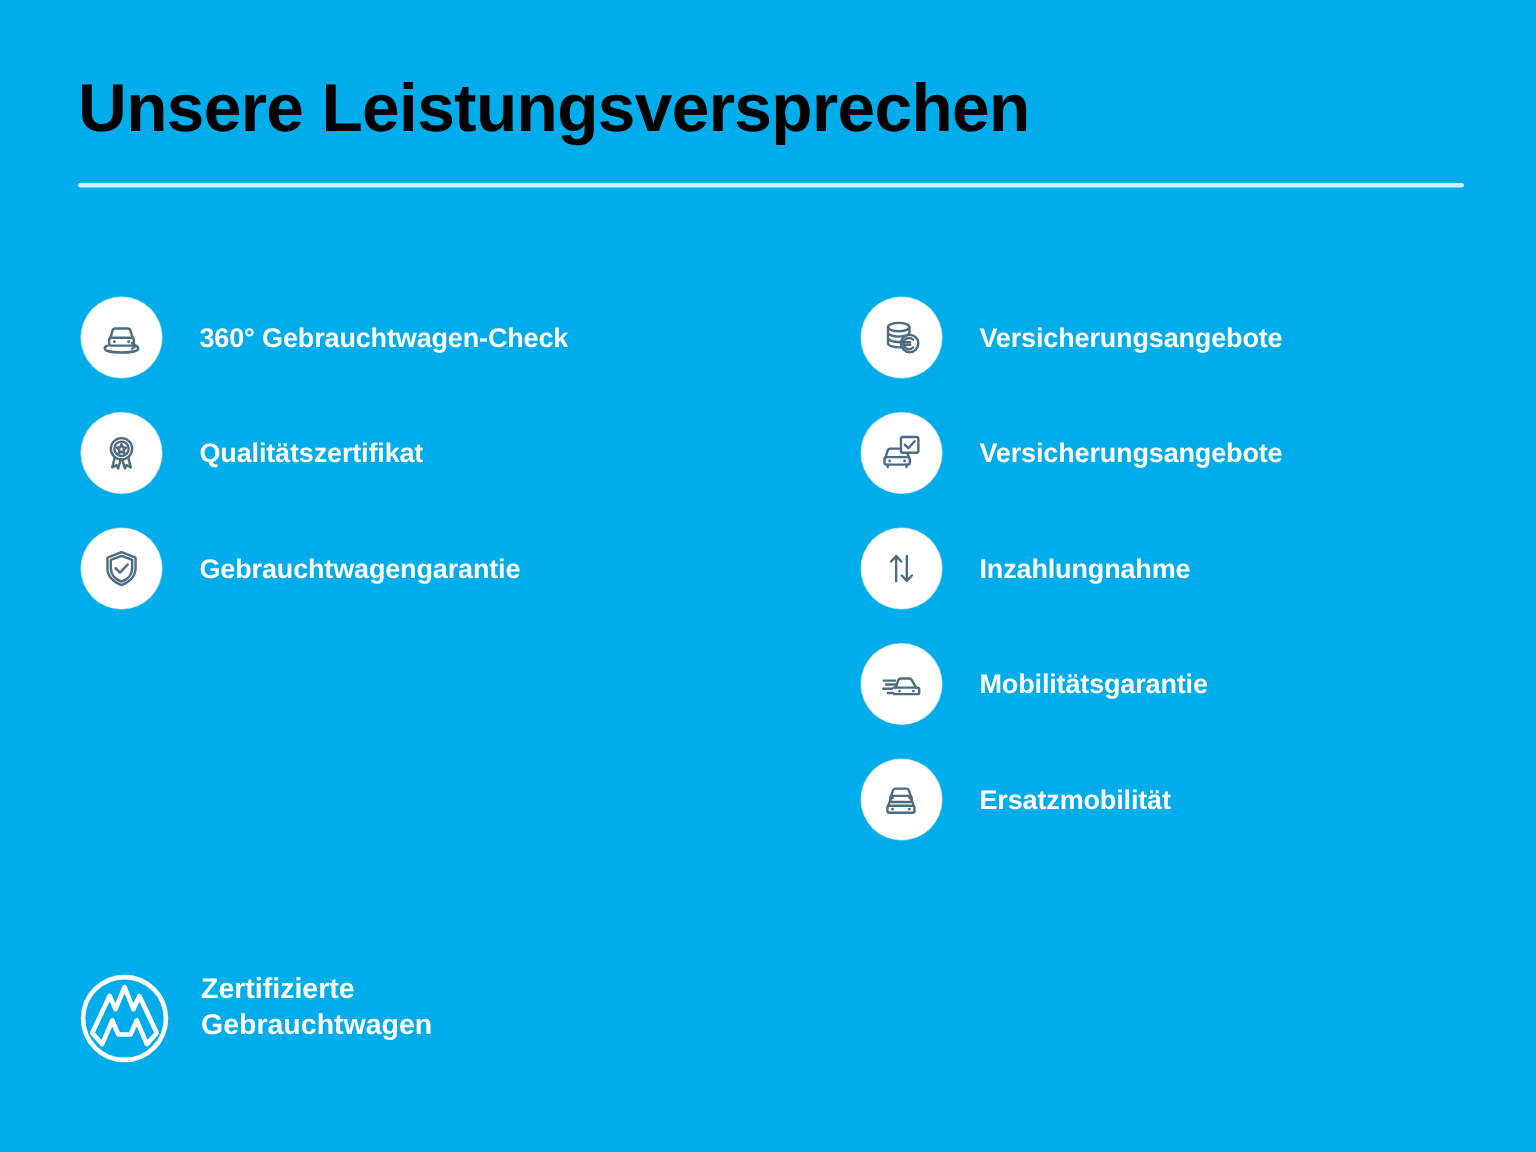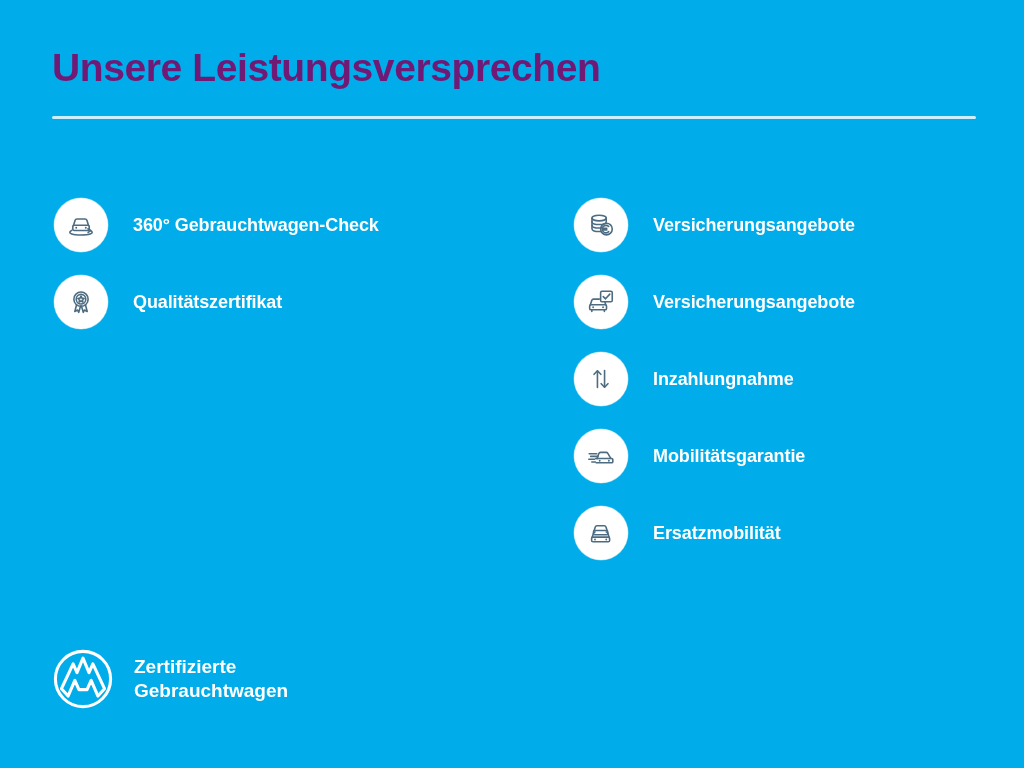--- a/index.html
+++ b/index.html
@@ -22,23 +22,23 @@
   }
 
   
   .header {
     position: absolute;
     left: 52px;
     top: 48px;
     width: 924px;
   }
   .page-title {
-    font-size: 39px;
+    font-size: 45px;
     font-weight: bold;
-    color: #701a75;
+    color: #000000;
     letter-spacing: -0.4px;
     line-height: 1.05;
     white-space: nowrap;
   }
   .title-divider {
     margin-top: 27px;
     width: 924px;
     height: 3px;
     background: #cdeefb;
     border-radius: 2px;
@@ -101,21 +101,20 @@
     letter-spacing: -0.1px;
     white-space: nowrap;
   }
 
   
   .brand {
     position: absolute;
     left: 52px;
     top: 648px;
     display: flex;
-    align-items: center;
   }
   .vw-logo {
     flex: 0 0 auto;
     width: 62px;
     height: 62px;
   }
   .vw-logo svg {
     display: block;
     width: 62px;
     height: 62px;
@@ -163,20 +162,30 @@
             <circle cx="16" cy="13" r="7.6"></circle>
             <circle cx="16" cy="13" r="5.1"></circle>
             <path d="M16 9.8 L17 11.9 L19.3 12.2 L17.6 13.8 L18 16.1 L16 15 L14 16.1 L14.4 13.8 L12.7 12.2 L15 11.9 Z"></path>
             <path d="M11.2 19.2 L9.4 26.2 L12.4 24.6 L13.6 27 L15.5 20.4"></path>
             <path d="M20.8 19.2 L22.6 26.2 L19.6 24.6 L18.4 27 L16.5 20.4"></path>
           </svg>
         </span>
         <span class="promise-label">Qualitätszertifikat</span>
       </div>
 
+      <div class="promise-row">
+        <span class="icon-badge">
+          <svg viewBox="0 0 32 32">
+            <path d="M16 4.4 L26 8.2 V15.6 C26 21.4 21.8 25.9 16 27.8 C10.2 25.9 6 21.4 6 15.6 V8.2 Z"></path>
+            <path d="M16 7 L23.6 9.8 V15.7 C23.6 20.2 20.5 23.8 16 25.4 C11.5 23.8 8.4 20.2 8.4 15.7 V9.8 Z"></path>
+            <path d="M11.8 15.8 L14.9 18.9 L20.4 13.2"></path>
+          </svg>
+        </span>
+        <span class="promise-label">Gebrauchtwagengarantie</span>
+      </div>
 
 
 
     </div>
 
     <div class="column right">
 
       <div class="promise-row">
         <span class="icon-badge">
           <svg viewBox="0 0 32 32">

